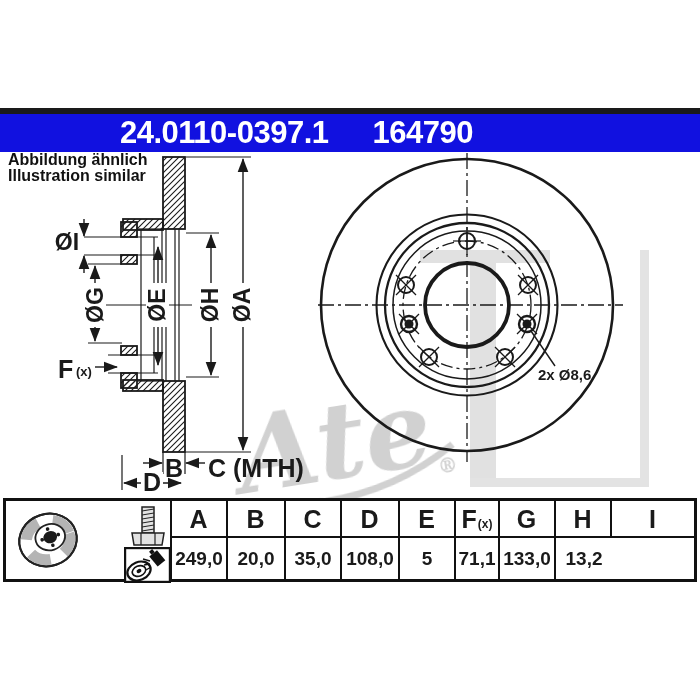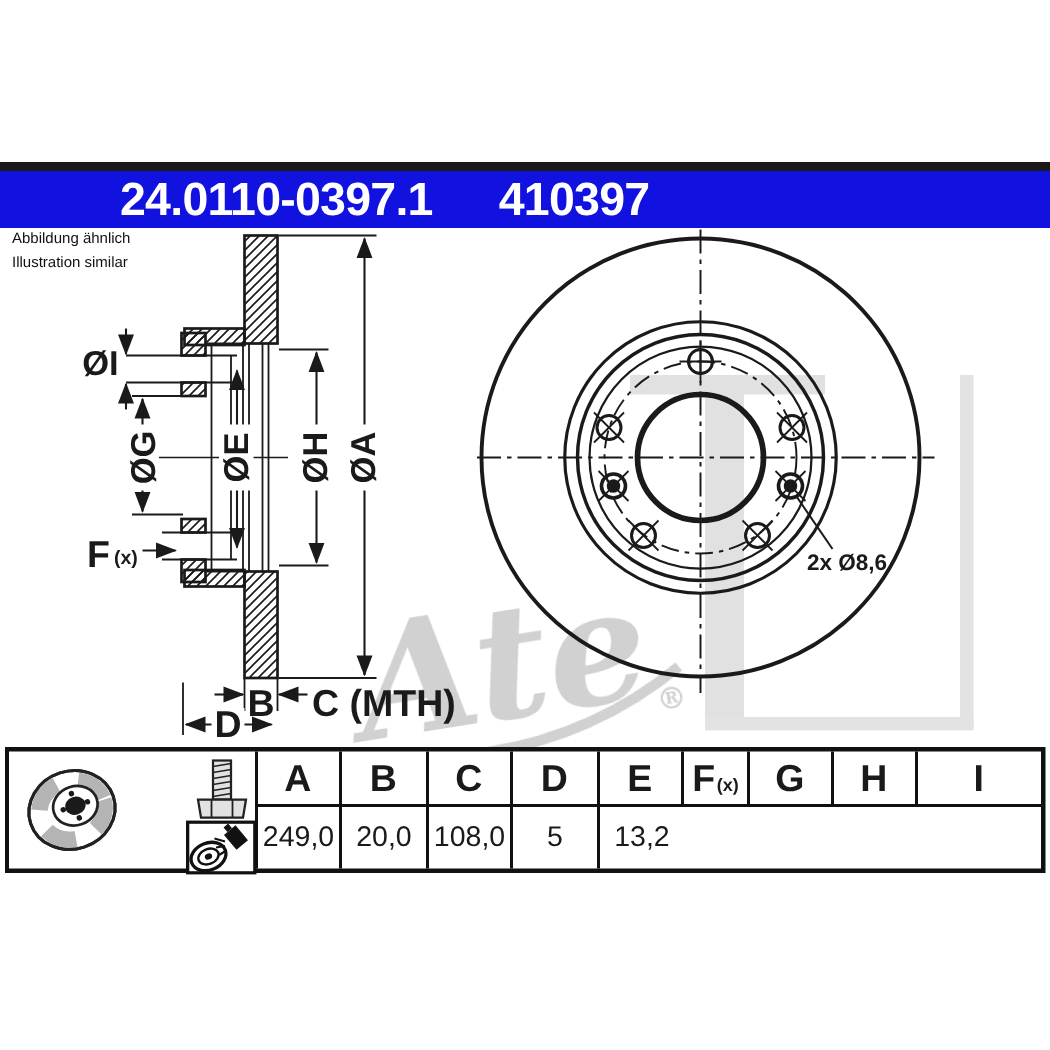--- a/index.html
+++ b/index.html
@@ -3,26 +3,26 @@
 <meta charset="utf-8">
 <style>
   html,body{margin:0;padding:0;background:#fff;}
   .canvas{
     position:relative;width:700px;height:700px;background:#ffffff;
     font-family:"Liberation Sans",sans-serif;color:#1a1a1a;overflow:hidden;
   }
   .top-rule{position:absolute;left:0;top:108px;width:700px;height:6px;background:#1a1a1a;}
   .bluebar{
     position:absolute;left:0;top:114px;width:700px;height:38px;background:#1111e0;
-    display:flex;align-items:center;padding-left:80px;gap:44px;box-sizing:border-box;
+    display:flex;align-items:center;padding-left:120px;gap:44px;box-sizing:border-box;
   }
   .bluebar span{
     color:#ffffff;font-weight:bold;font-size:31px;letter-spacing:-0.5px;white-space:nowrap;
   }
-  .note{position:absolute;left:8px;top:152px;font-size:10px;font-weight:normal;line-height:16px;color:#111;}
+  .note{position:absolute;left:8px;top:152px;font-size:16px;font-weight:bold;line-height:16px;color:#111;}
   svg.drawing{position:absolute;left:0;top:0;}
   .dim-label{font:bold 23px "Liberation Sans",sans-serif;fill:#1a1a1a;}
   .dim-label-big{font:bold 25px "Liberation Sans",sans-serif;fill:#1a1a1a;}
   .dim-label-small{font:bold 13px "Liberation Sans",sans-serif;fill:#1a1a1a;}
   .holes-note{font:bold 15px "Liberation Sans",sans-serif;fill:#1a1a1a;}
   .wm-text{font:italic bold 105px "DejaVu Serif",serif;fill:#c9c9c9;}
   .wm-reg{font:bold 20px "DejaVu Serif",serif;fill:#c9c9c9;}
   
   .spec-table{
     position:absolute;left:3px;top:498px;width:694px;height:84px;box-sizing:border-box;
@@ -30,33 +30,33 @@
     grid-template-columns:166px 56px 58px 56px 58px 56px 44px 56px 56px 1fr;
     grid-template-rows:37px 1fr;background:#fff;
   }
   .icon-cell{grid-row:1 / span 2;position:relative;border-right:2px solid #111;}
   .hcell,.vcell{
     display:flex;align-items:center;justify-content:center;
     border-right:2px solid #111;overflow:hidden;white-space:nowrap;
   }
   .hcell{border-bottom:2px solid #111;font-weight:bold;font-size:25px;align-items:baseline;padding-top:4px;}
   .hcell .sup{font-size:12px;font-weight:bold;margin-left:1px;}
-  .vcell{font-weight:normal;font-size:19px;}
+  .vcell{font-weight:bold;font-size:19px;}
   .last{border-right:none;}
 </style>
 </head>
 <body>
 
 <div class="canvas">
 
   <div class="top-rule"></div>
 
   <div class="bluebar">
     <span>24.0110-0397.1</span>
-    <span>410397</span>
+    <span>164790</span>
   </div>
 
   <div class="note">
     <div>Abbildung ähnlich</div>
     <div>Illustration similar</div>
   </div>
 
   <svg class="drawing" width="700" height="700" viewBox="0 0 700 700">
     <defs>
       <pattern id="hatch" patternUnits="userSpaceOnUse" width="6" height="6">
@@ -291,17 +291,20 @@
         <span>H</span>
         <span class="sup"></span>
       </div>
     <div class="hcell last">
         <span>I</span>
         <span class="sup"></span>
       </div>
 
     <div class="vcell">249,0</div>
     <div class="vcell">20,0</div>
+    <div class="vcell">35,0</div>
     <div class="vcell">108,0</div>
     <div class="vcell">5</div>
+    <div class="vcell">71,1</div>
+    <div class="vcell">133,0</div>
     <div class="vcell last">13,2</div>
   </div>
 </div>
 
 </body></html>

